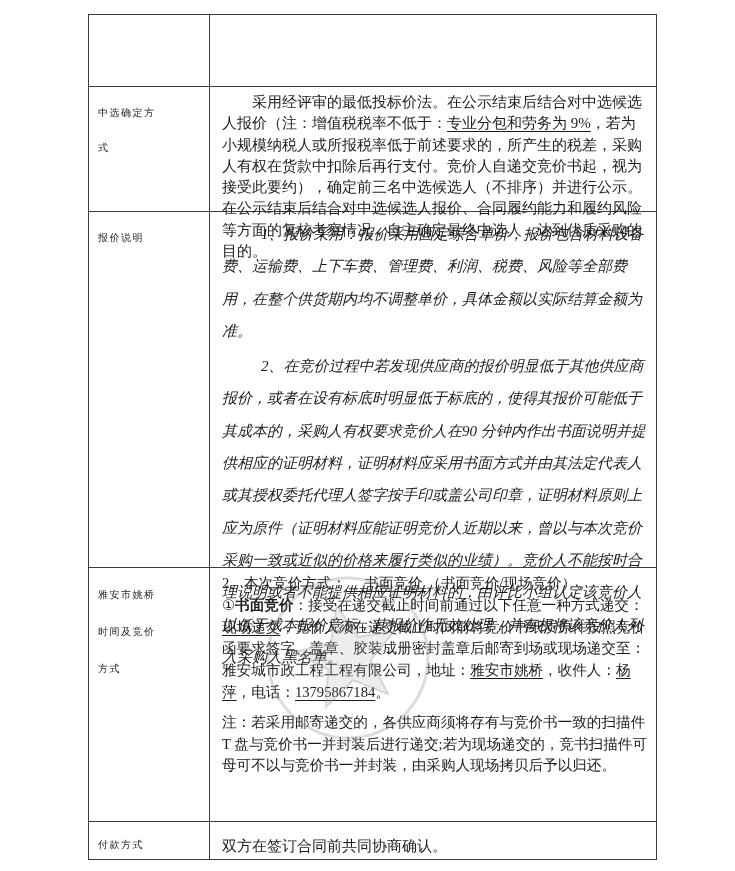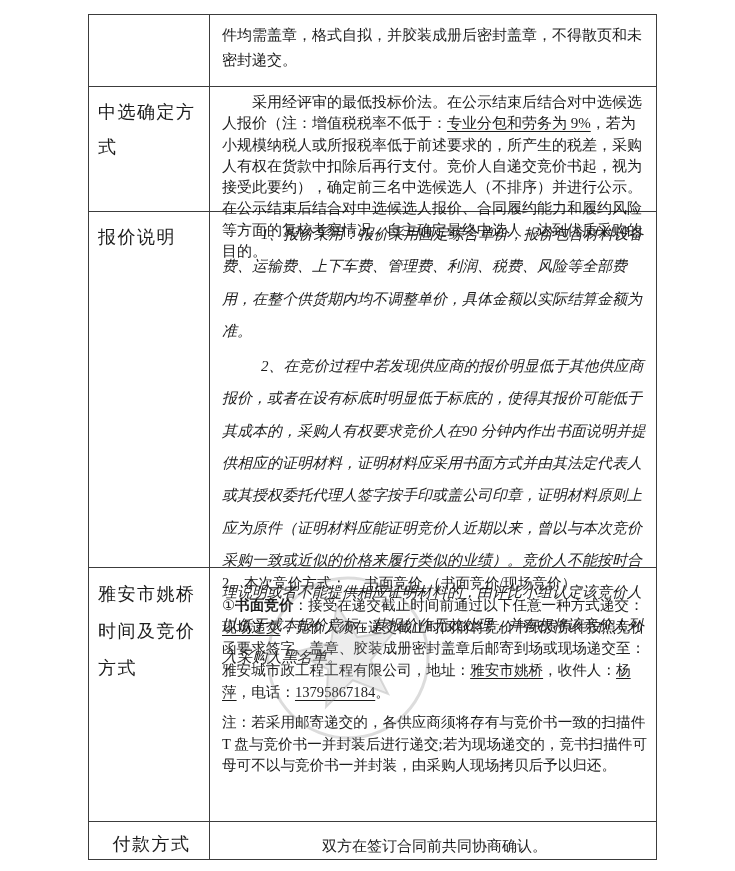--- a/index.html
+++ b/index.html
@@ -10,21 +10,21 @@
   }
   .tbl{
     position:absolute;left:88px;top:14px;width:567px;
     border:1px solid #3c3c3c;background:transparent;
   }
   .row{display:flex;border-top:1px solid #3c3c3c;box-sizing:border-box;}
   .row:first-child{border-top:none;}
   .label-cell{
     width:121px;flex:0 0 121px;box-sizing:border-box;
     border-right:1px solid #3c3c3c;
-    padding:8px 4px 0 9px;font-size:18px;line-height:35px;
+    padding:8px 4px 0 9px;font-size:10px;line-height:35px;
     letter-spacing:1.5px;white-space:pre-line;
   }
   .content-cell{flex:1;box-sizing:border-box;padding:2px 9px 0 12px;font-size:15px;}
   .content-cell p{margin:0;}
   .u{text-decoration:underline;text-underline-offset:3px;}
   .b{font-weight:bold;}
 
   .r0{height:71px;}
   .r0 .content-cell{padding-top:8px;line-height:25px;}
 
@@ -35,39 +35,36 @@
   .r2{height:356px;}
   .r2 .content-cell{padding-top:6px;line-height:32.3px;font-style:italic;}
   .r2 .content-cell p{text-indent:2.6em;}
   .r2 .content-cell p + p{margin-top:3px;}
 
   .r3{height:254px;}
   .r3 .content-cell{padding-top:5px;line-height:21.8px;font-size:14.6px;}
   .r3 .content-cell p.note{margin-top:8px;}
   .r3 .label-cell{line-height:37px;}
 
-  .r4{height:38px;text-align:center;}
+  .r4{height:38px;}
   .r4 .label-cell{line-height:19px;padding-top:13px;}
   .r4 .content-cell{padding-top:6px;line-height:20px;margin-top:8px;}
 
   .seal{
     position:absolute;left:260px;top:570px;width:176px;height:176px;
     pointer-events:none;opacity:0.55;
   }
 </style>
 </head>
 <body>
 
 <div class="tbl">
 
   <div class="row r0">
     <div class="label-cell"></div>
-    <div class="content-cell">
-      <p><span>件均需盖章，格式自拟，并胶装成册后密封盖章，不得散页和未密封递交。</span></p>
-    </div>
   </div>
 
   <div class="row r1">
     <div class="label-cell">中选确定方
 式</div>
     <div class="content-cell">
       <p>
         <span>采用经评审的最低投标价法。在公示结束后结合对中选候选人报价（注：增值税税率不低于：</span><span class="u">专业分包和劳务为 9%</span><span>，若为小规模纳税人或所报税率低于前述要求的，所产生的税差，采购人有权在货款中扣除后再行支付。竞价人自递交竞价书起，视为接受此要约），确定前三名中选候选人（不排序）并进行公示。在公示结束后结合对中选候选人报价、合同履约能力和履约风险等方面的复核考察情况，自主确定最终中选人，达到优质采购的目的。</span>
       </p>
     </div>

